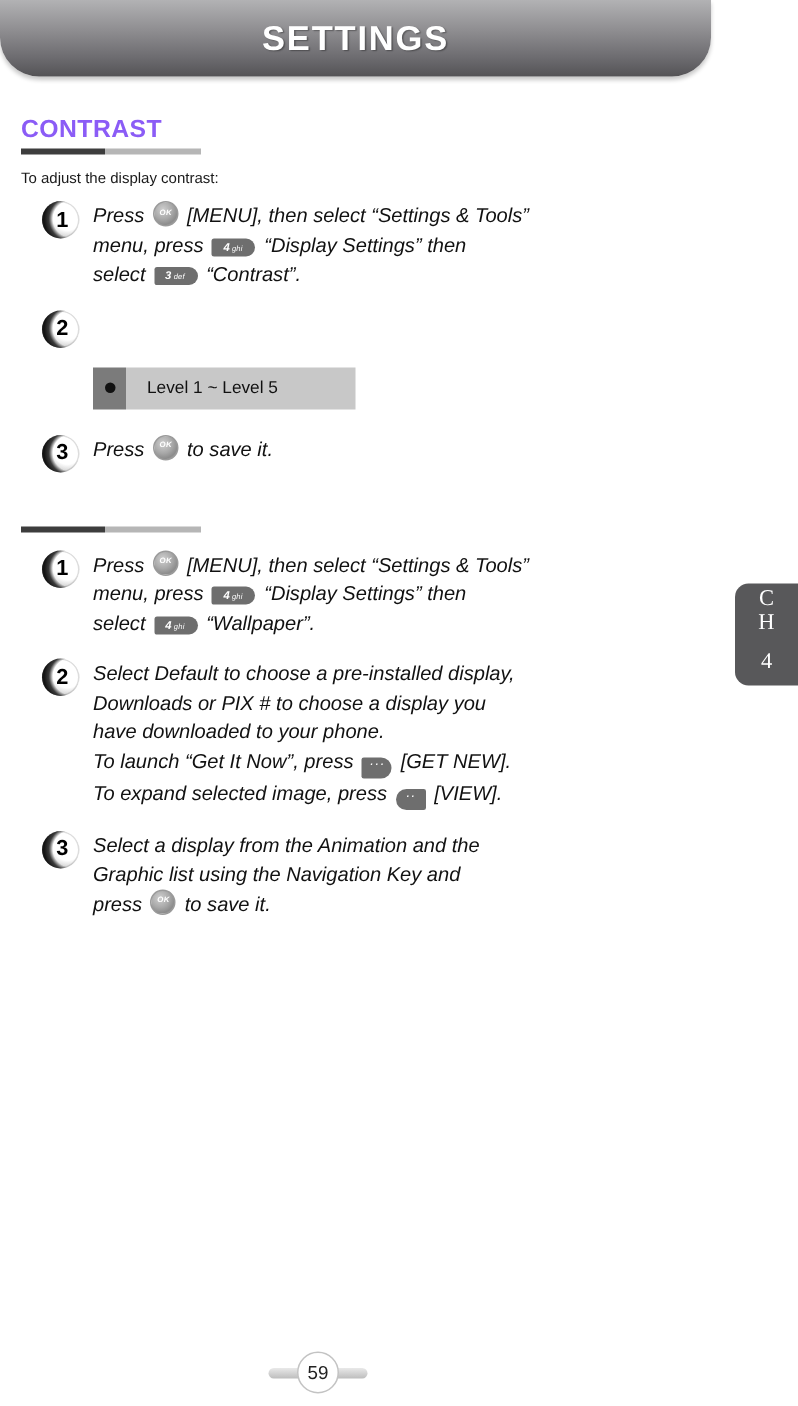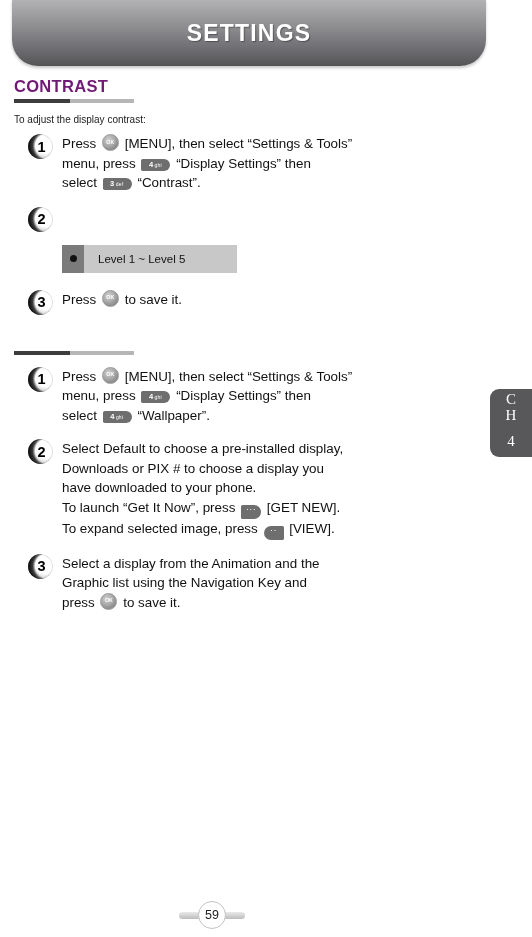--- a/index.html
+++ b/index.html
@@ -12,24 +12,24 @@
     background: #ffffff;
     font-family: "Liberation Sans", sans-serif;
     color: #111111;
     position: relative;
     overflow: hidden;
   }
 
   
   .header-banner {
     position: absolute;
-    left: 12px;
+    left: 0;
     top: 0;
     width: 474px;
-    height: 66px;
+    height: 51px;
     background: linear-gradient(to bottom, #b2b2b4 0%, #908f92 38%, #6d6c70 75%, #545356 100%);
     border-bottom-left-radius: 26px;
     border-bottom-right-radius: 26px;
     box-shadow: 0 2px 3px rgba(0,0,0,0.22);
     display: flex;
     align-items: center;
     justify-content: center;
   }
   .header-title {
     color: #ffffff;
@@ -79,21 +79,21 @@
     padding: 0 14px;
   }
   .section-contrast { margin-top: 20px; }
   .section-wallpaper { margin-top: 36px; }
 
   .section-heading {
     font-size: 16.5px;
     font-weight: bold;
     letter-spacing: 0.3px;
     margin: 0 0 3px 0;
-    color: #701a75;
+    color: #8b5cf6;
   }
   .heading-rule {
     display: flex;
     width: 120px;
     height: 4px;
     margin-bottom: 11px;
   }
   .heading-rule .seg-dark { width: 47%; background: #3d3d3d; }
   .heading-rule .seg-light { width: 53%; background: #b6b6b6; }
 
@@ -145,21 +145,21 @@
     z-index: 3;
     padding-left: 2px;
     box-sizing: border-box;
   }
   .step-body {
     font-size: 13.4px;
     line-height: 19.5px;
     color: #111;
     padding-top: 1px;
   }
-  .step-line { display: block; white-space: nowrap; }
+  .step-line { display: block; white-space: nowrap; font-style: italic; }
 
   
   .key-ok {
     display: inline-block;
     width: 15px;
     height: 15px;
     border-radius: 50%;
     background: radial-gradient(circle at 38% 32%, #cfcfcf 0%, #a9a9a9 45%, #8c8c8c 72%, #bdbdbd 100%);
     border: 1px solid #9a9a9a;
     position: relative;

